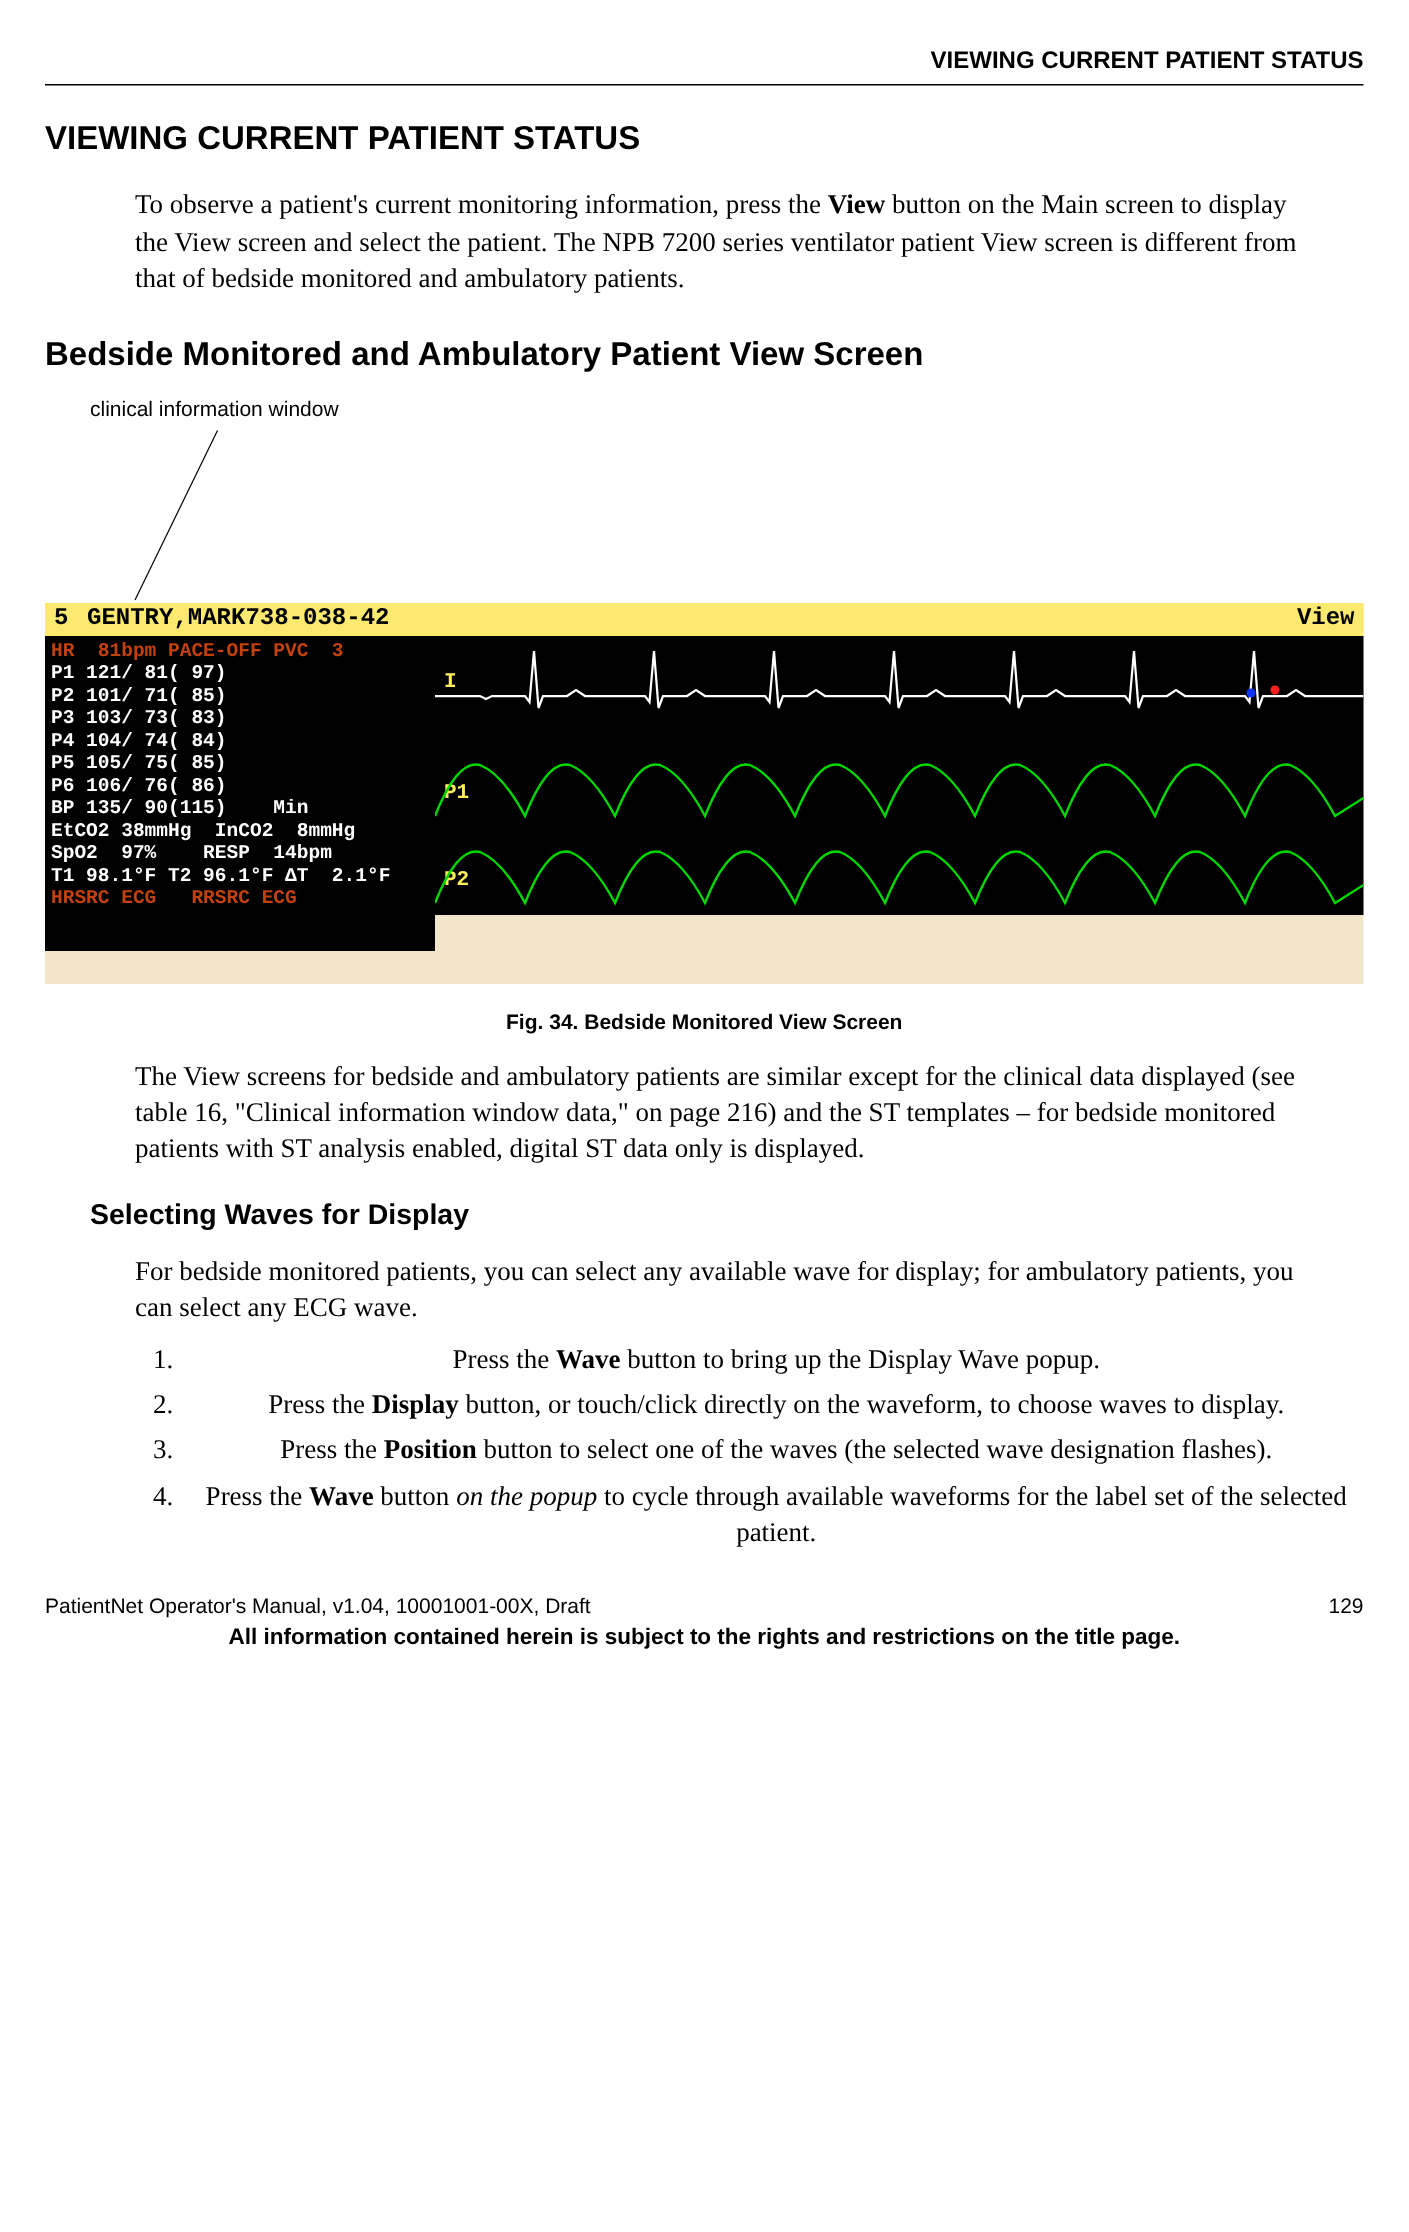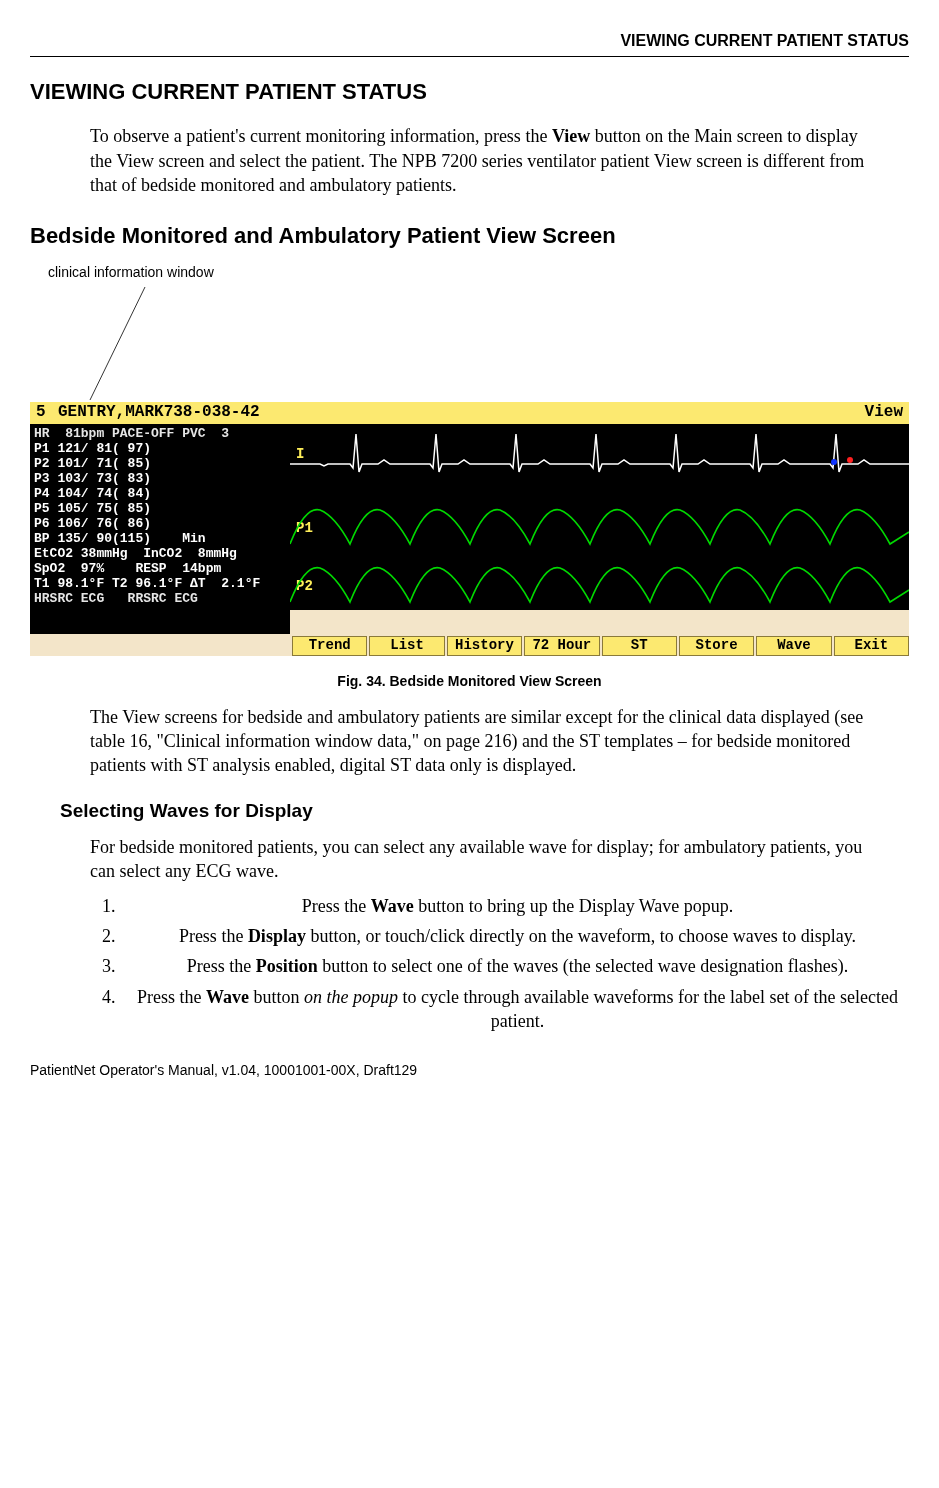--- a/index.html
+++ b/index.html
@@ -12,43 +12,43 @@
     width: 939px;
     background: #fff;
     line-height: 1.35;
   }
   .running-header { text-align: right; font-family: Arial, Helvetica, sans-serif; font-weight: bold; font-size: 16px; margin-bottom: 4px; }
   hr.top { border: none; border-top: 1px solid #000; margin: 0 0 20px 0; }
   h1.section { font-family: Arial, Helvetica, sans-serif; font-weight: bold; font-size: 22px; margin: 14px 0 18px 0; }
   .body-block { margin: 0 30px 0 60px; }
   p { margin: 10px 0; }
   h2.subsection { font-family: Arial, Helvetica, sans-serif; font-weight: bold; font-size: 22px; margin: 24px 0 12px 0; }
-  .callout-label { font-family: Arial, Helvetica, sans-serif; font-size: 14px; margin-left: 18px; }
+  .callout-label { font-family: Arial, Helvetica, sans-serif; font-size: 14px; margin-left: 30px; }
   .callout-svg { display:block; }
   .figure-wrap { margin: 0 0 8px 0; }
   .fig-caption { font-family: Arial, Helvetica, sans-serif; font-weight: bold; font-size: 14px; text-align: center; margin: 16px 0 14px 0; }
   h3.subsub { font-family: Arial, Helvetica, sans-serif; font-weight: bold; font-size: 19px; margin: 20px 0 12px 30px; }
   ol.steps { margin: 8px 0 12px 90px; padding: 0; }
   ol.steps li { margin: 6px 0 6px 0; padding-left: 6px; text-align: center; }
   .bold { font-weight: bold; }
   .ital { font-style: italic; }
   .footer { font-family: Arial, Helvetica, sans-serif; font-size: 14px; margin-top: 28px; }
-  .footer-row { display: flex; justify-content: flex-start; }
+  .footer-row { display: flex; justify-content: space-between; }
   .footer-bold { font-family: Arial, Helvetica, sans-serif; font-weight: bold; font-size: 15px; text-align: center; margin-top: 2px; }
 
   
   .screen { width: 879px; height: 254px; background: #f3e5c9; position: relative; font-family: "Courier New", monospace; font-weight: bold; }
   .title-bar { background: #fce970; height: 22px; display:flex; align-items:center; padding: 0 6px; color:#000; font-size:16px; }
   .title-bar .tb-bed { width: 22px; }
   .title-bar .tb-name { flex: 0 0 auto; }
   .title-bar .tb-id { flex: 0 0 auto; }
   .title-bar .tb-spacer { flex: 1; }
   .title-bar .tb-view { }
   .clin-window { position:absolute; left:0; top:22px; width:260px; height:210px; background:#000; color:#fff; font-size:13px; line-height:15px; padding:2px 4px; white-space:pre; letter-spacing:0; }
-  .clin-window .yel { color:#e5e5e5; }
+  .clin-window .yel { color:#c2410c; }
   .wave-area { position:absolute; left:260px; top:22px; right:0; height:186px; background:#000; }
   .wave-area svg { width:100%; height:100%; display:block;}
   .wave-lbl { fill:#ffef5a; font-family:"Courier New",monospace; font-size:14px; font-weight:bold; }
   .btn-bar { position:absolute; left:260px; right:0; bottom:0; height:22px; display:flex; gap:2px; padding: 2px 0 0 2px; }
   .sbtn { flex:1; background:#fce970; border:1px solid #8a7a3a; display:flex; align-items:center; justify-content:center; font-size:14px; font-family:"Courier New",monospace; font-weight:bold; color:#000; }
 </style>
 </head>
 <body>
 
 <div class="running-header">VIEWING CURRENT PATIENT STATUS</div>
@@ -98,30 +98,20 @@
         <circle cx="544" cy="38" r="3" fill="#1034ff"></circle>
         <circle cx="560" cy="36" r="3" fill="#ff2020"></circle>
 
         <text x="6" y="108" class="wave-lbl">P1</text>
         <path d="M0 120 Q15 82 30 86 Q45 92 60 120 Q75 82 90 86 Q105 92 120 120 Q135 82 150 86 Q165 92 180 120 Q195 82 210 86 Q225 92 240 120 Q255 82 270 86 Q285 92 300 120 Q315 82 330 86 Q345 92 360 120 Q375 82 390 86 Q405 92 420 120 Q435 82 450 86 Q465 92 480 120 Q495 82 510 86 Q525 92 540 120 Q555 82 570 86 Q585 92 600 120 L619 108" stroke="#00d800" stroke-width="1.6" fill="none"></path>
 
         <text x="6" y="166" class="wave-lbl">P2</text>
         <path d="M0 178 Q15 140 30 144 Q45 150 60 178 Q75 140 90 144 Q105 150 120 178 Q135 140 150 144 Q165 150 180 178 Q195 140 210 144 Q225 150 240 178 Q255 140 270 144 Q285 150 300 178 Q315 140 330 144 Q345 150 360 178 Q375 140 390 144 Q405 150 420 178 Q435 140 450 144 Q465 150 480 178 Q495 140 510 144 Q525 150 540 178 Q555 140 570 144 Q585 150 600 178 L619 166" stroke="#00d800" stroke-width="1.6" fill="none"></path>
       </svg>
     </div>
-    <div class="btn-bar">
-      <div class="sbtn">Trend</div>
-      <div class="sbtn">List</div>
-      <div class="sbtn">History</div>
-      <div class="sbtn">72 Hour</div>
-      <div class="sbtn">ST</div>
-      <div class="sbtn">Store</div>
-      <div class="sbtn">Wave</div>
-      <div class="sbtn">Exit</div>
-    </div>
   </div>
 </div>
 
 <div class="fig-caption">Fig. 34. Bedside Monitored View Screen</div>
 
 <div class="body-block">
   <p>The View screens for bedside and ambulatory patients are similar except for the clinical data displayed (see table 16, "Clinical information window data," on page 216) and the ST templates – for bedside monitored patients with ST analysis enabled, digital ST data only is displayed.</p>
 </div>
 
 <h3 class="subsub">Selecting Waves for Display</h3>
@@ -135,13 +125,14 @@
   <li><span>Press the </span><span class="bold">Display</span><span> button, or touch/click directly on the waveform, to choose waves to display.</span></li>
   <li><span>Press the </span><span class="bold">Position</span><span> button to select one of the waves (the selected wave designation flashes).</span></li>
   <li><span>Press the </span><span class="bold">Wave</span><span> button </span><span class="ital">on the popup</span><span> to cycle through available waveforms for the label set of the selected patient.</span></li>
 </ol>
 
 <div class="footer">
   <div class="footer-row">
     <span>PatientNet Operator's Manual, v1.04, 10001001-00X, Draft</span>
     <span>129</span>
   </div>
+  <div class="footer-bold">All information contained herein is subject to the rights and restrictions on the title page.</div>
 </div>
 
 </body></html>

